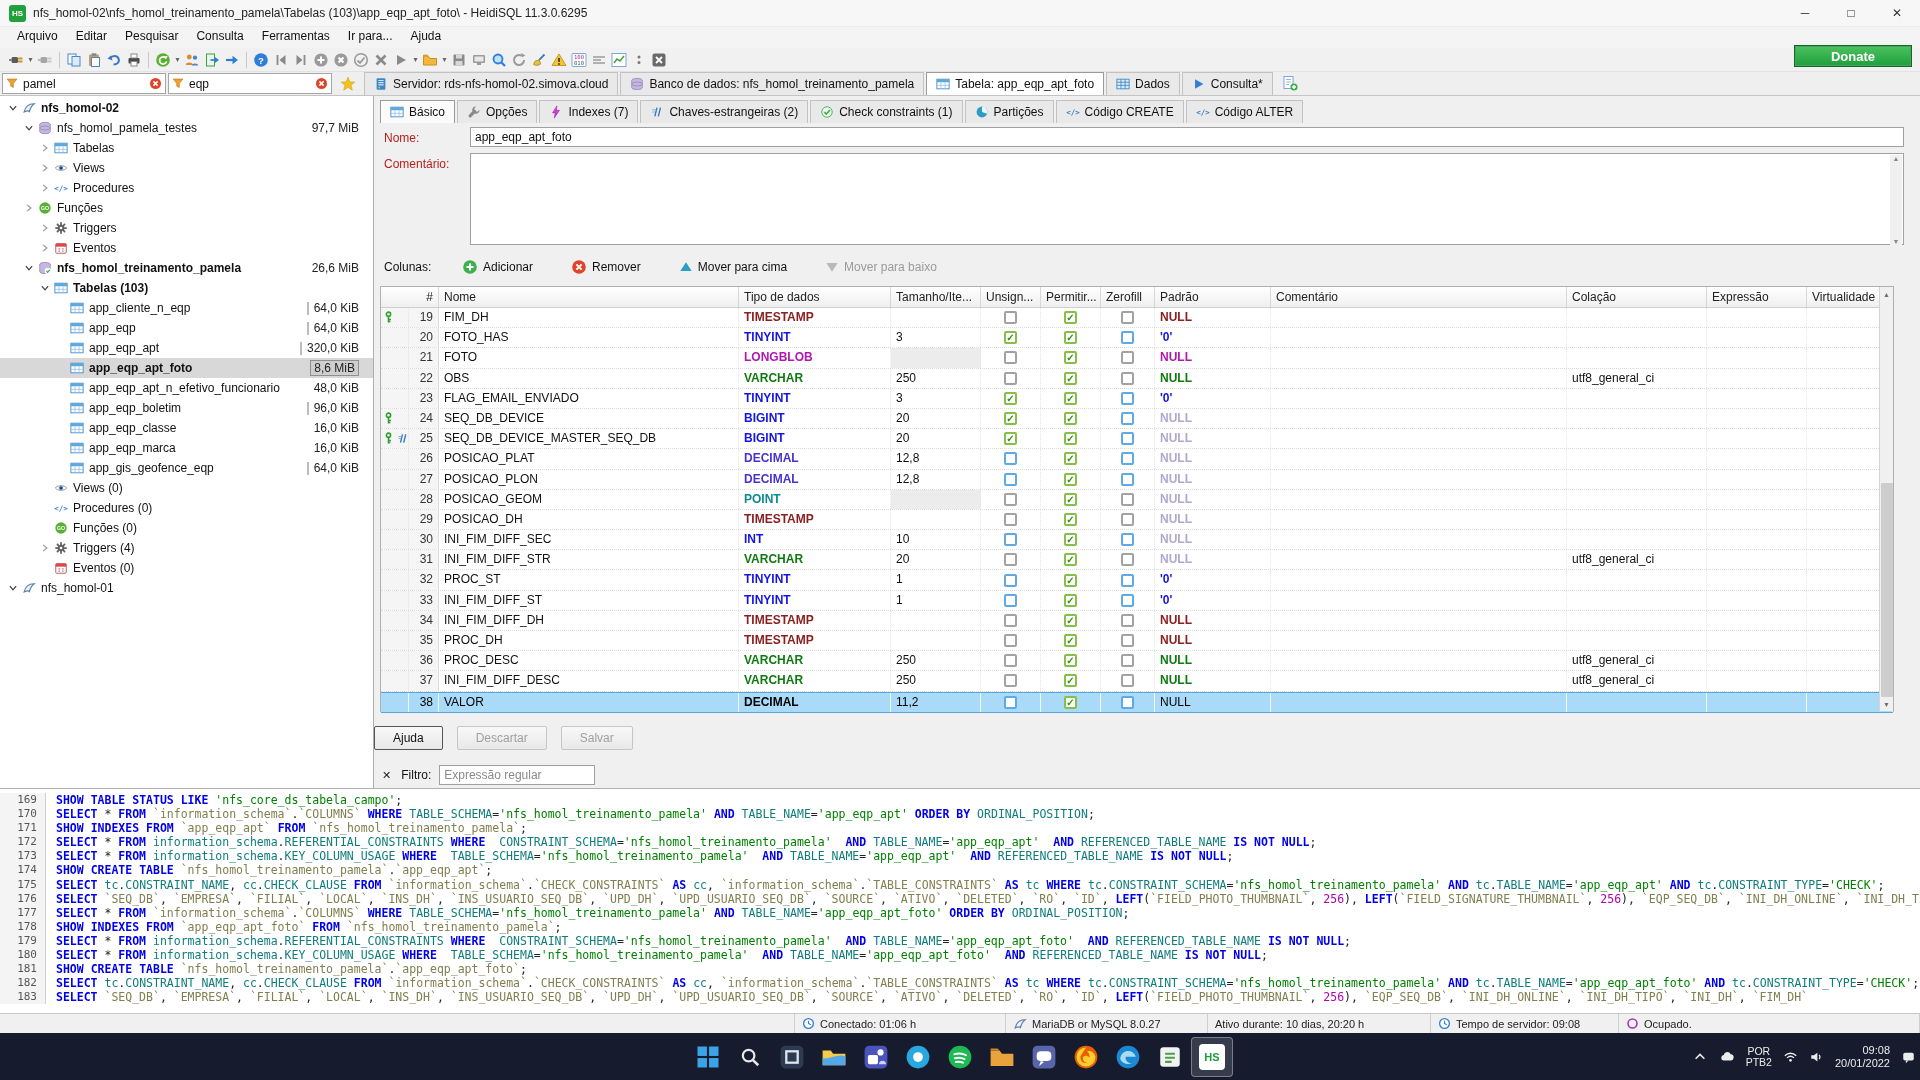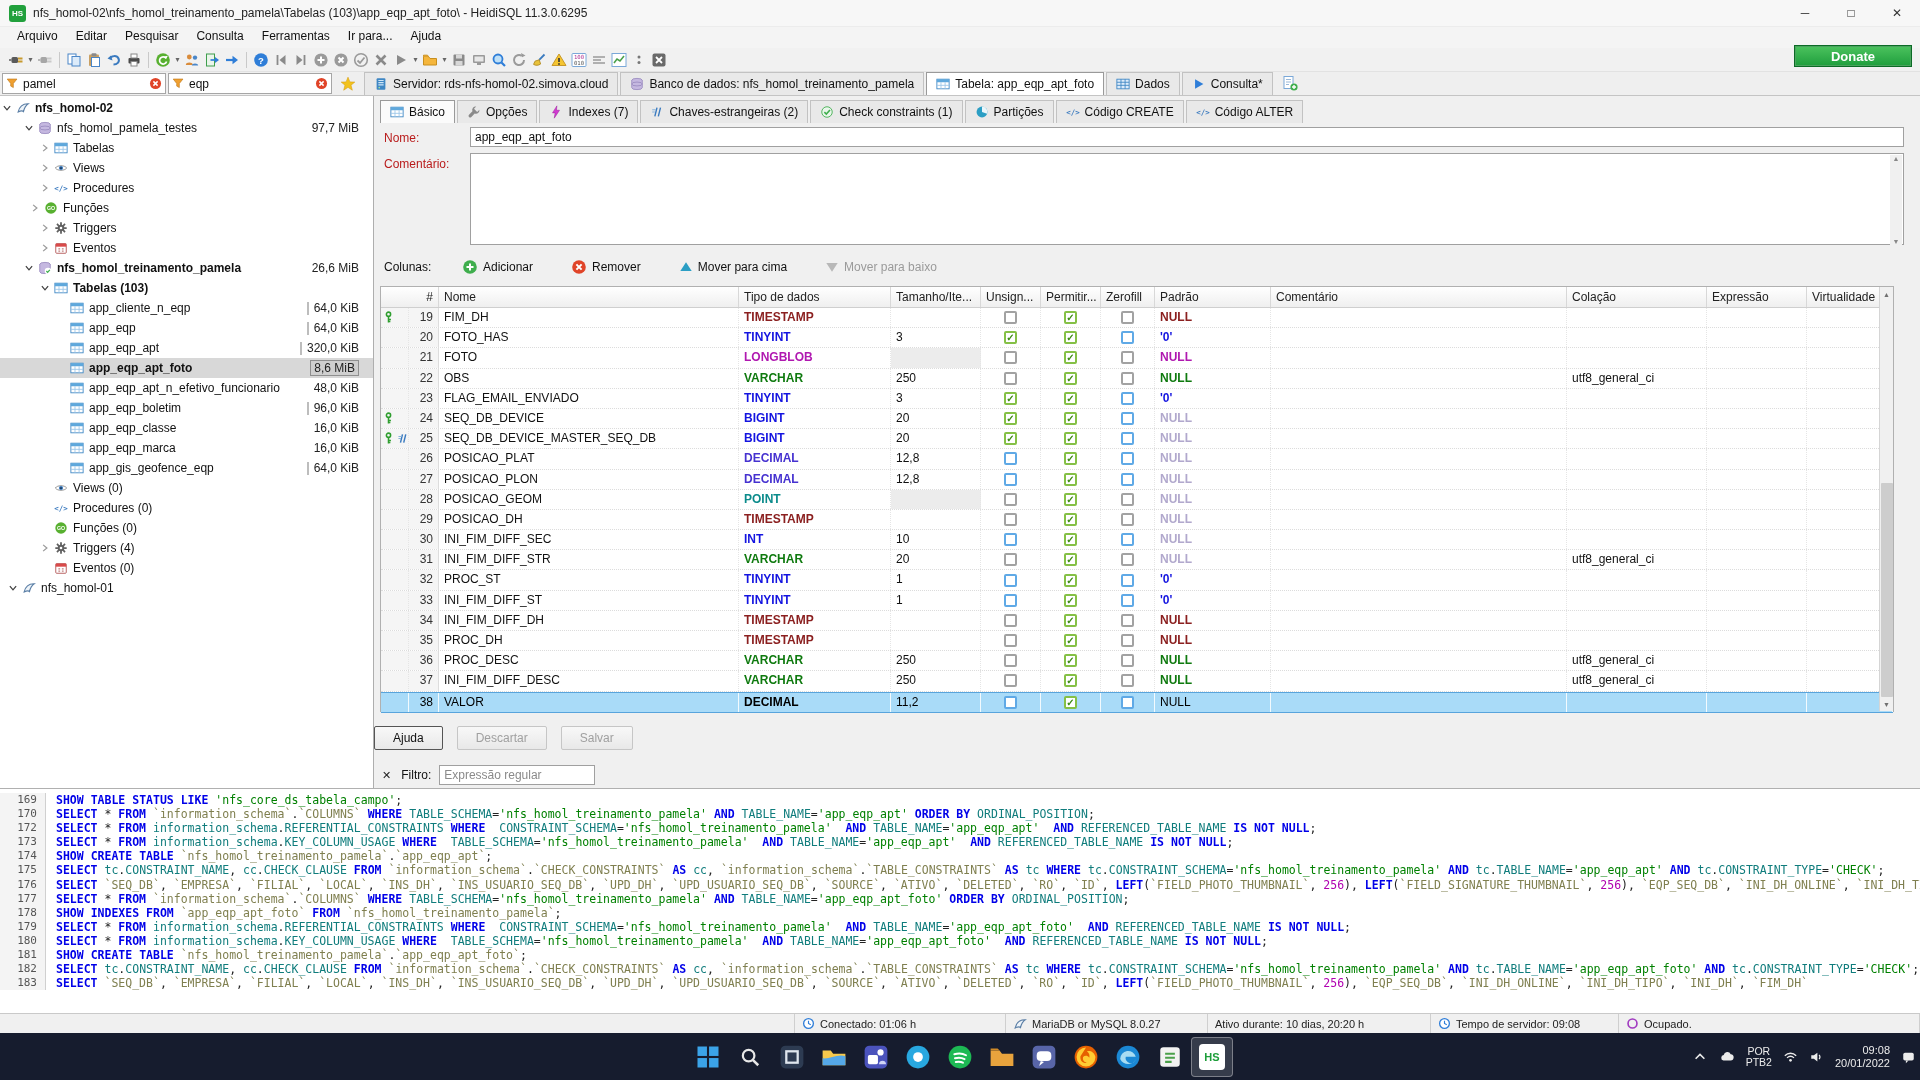--- a/index.html
+++ b/index.html
@@ -436,21 +436,21 @@
         <svg width="16" height="16" viewBox="0 0 16 16">
           <rect x="2" y="1.5" width="9" height="12" fill="#fff" stroke="#7aa8d8"></rect>
           <path d="M4 4.5h5M4 7h5M4 9.5h3" stroke="#9ab8d8"></path>
           <circle cx="12" cy="12" r="3.6" fill="#3fae4d"></circle>
           <path d="M12 10v4M10 12h4" stroke="#fff" stroke-width="1.4"></path>
         </svg>
       </span>
     </div>
 
   <div class="sidebar" id="sidebar">
-      <div class="trow" style="">
+      <div class="trow" style="padding-left:6px">
       <span class="arr">
           <svg width="10" height="10" viewBox="0 0 16 16">
             <path d="M3 5 L8 11 L13 5" stroke="#404040" stroke-width="2" fill="none"></path>
           </svg>
         </span>
       <span class="ticon">
           <svg width="14" height="14" viewBox="0 0 16 16">
             <path d="M2.5 12.5 C4 6 8.5 3 14 3.2 C10.5 5.5 9.5 8 8.6 12 C7 10.4 4.6 11.4 2.5 12.5 Z" fill="#eef4f9" stroke="#5b7fa6" stroke-width="1.3"></path>
           </svg>
         </span>
@@ -513,21 +513,21 @@
           </svg>
         </span>
       <span class="ticon">
           <svg width="14" height="14" viewBox="0 0 16 16">
             <text x="8" y="11" font-size="8.5" font-weight="bold" fill="#3a7abf" text-anchor="middle" font-family="DejaVu Sans Mono">&lt;/&gt;</text>
           </svg>
         </span>
       <span class="tlbl">Procedures</span>
 
     </div>
-      <div class="trow" style="padding-left:28px">
+      <div class="trow" style="padding-left:22px">
       <span class="arr">
           <svg width="10" height="10" viewBox="0 0 16 16">
             <path d="M5 3 L11 8 L5 13" stroke="#9a9a9a" stroke-width="2" fill="none"></path>
           </svg>
         </span>
       <span class="ticon">
           <svg width="14" height="14" viewBox="0 0 16 16">
             <circle cx="8" cy="8" r="6.5" fill="#58b030"></circle>
             <text x="8" y="10.6" font-size="6" font-weight="bold" fill="#fff" text-anchor="middle" font-family="Liberation Sans">GO</text>
           </svg>
@@ -1399,20 +1399,24 @@
   <div class="sqllog" id="sqllog">
       <div class="lrow">
         <span class="lnum">169</span>
         <span class="lcode"><span class="q-kw">SHOW</span> <span class="q-kw">TABLE</span> <span class="q-kw">STATUS</span> <span class="q-kw">LIKE</span> <span class="q-str">'nfs_core_ds_tabela_campo'</span>;</span>
       </div>
       <div class="lrow">
         <span class="lnum">170</span>
         <span class="lcode"><span class="q-kw">SELECT</span> * <span class="q-kw">FROM</span> <span class="q-id">`information_schema`</span>.<span class="q-id">`COLUMNS`</span> <span class="q-kw">WHERE</span> <span class="q-w">TABLE_SCHEMA</span>=<span class="q-str">'nfs_homol_treinamento_pamela'</span> <span class="q-kw">AND</span> <span class="q-w">TABLE_NAME</span>=<span class="q-str">'app_eqp_apt'</span> <span class="q-kw">ORDER</span> <span class="q-kw">BY</span> <span class="q-w">ORDINAL_POSITION</span>;</span>
       </div>
       <div class="lrow">
+        <span class="lnum">171</span>
+        <span class="lcode"><span class="q-kw">SHOW</span> <span class="q-kw">INDEXES</span> <span class="q-kw">FROM</span> <span class="q-id">`app_eqp_apt`</span> <span class="q-kw">FROM</span> <span class="q-id">`nfs_homol_treinamento_pamela`</span>;</span>
+      </div>
+      <div class="lrow">
         <span class="lnum">172</span>
         <span class="lcode"><span class="q-kw">SELECT</span> * <span class="q-kw">FROM</span> <span class="q-w">information_schema</span>.<span class="q-w">REFERENTIAL_CONSTRAINTS</span> <span class="q-kw">WHERE</span>  <span class="q-w">CONSTRAINT_SCHEMA</span>=<span class="q-str">'nfs_homol_treinamento_pamela'</span>  <span class="q-kw">AND</span> <span class="q-w">TABLE_NAME</span>=<span class="q-str">'app_eqp_apt'</span>  <span class="q-kw">AND</span> <span class="q-w">REFERENCED_TABLE_NAME</span> <span class="q-kw">IS</span> <span class="q-kw">NOT</span> <span class="q-kw">NULL</span>;</span>
       </div>
       <div class="lrow">
         <span class="lnum">173</span>
         <span class="lcode"><span class="q-kw">SELECT</span> * <span class="q-kw">FROM</span> <span class="q-w">information_schema</span>.<span class="q-w">KEY_COLUMN_USAGE</span> <span class="q-kw">WHERE</span>  <span class="q-w">TABLE_SCHEMA</span>=<span class="q-str">'nfs_homol_treinamento_pamela'</span>  <span class="q-kw">AND</span> <span class="q-w">TABLE_NAME</span>=<span class="q-str">'app_eqp_apt'</span>  <span class="q-kw">AND</span> <span class="q-w">REFERENCED_TABLE_NAME</span> <span class="q-kw">IS</span> <span class="q-kw">NOT</span> <span class="q-kw">NULL</span>;</span>
       </div>
       <div class="lrow">
         <span class="lnum">174</span>
         <span class="lcode"><span class="q-kw">SHOW</span> <span class="q-kw">CREATE</span> <span class="q-kw">TABLE</span> <span class="q-id">`nfs_homol_treinamento_pamela`</span>.<span class="q-id">`app_eqp_apt`</span>;</span>

